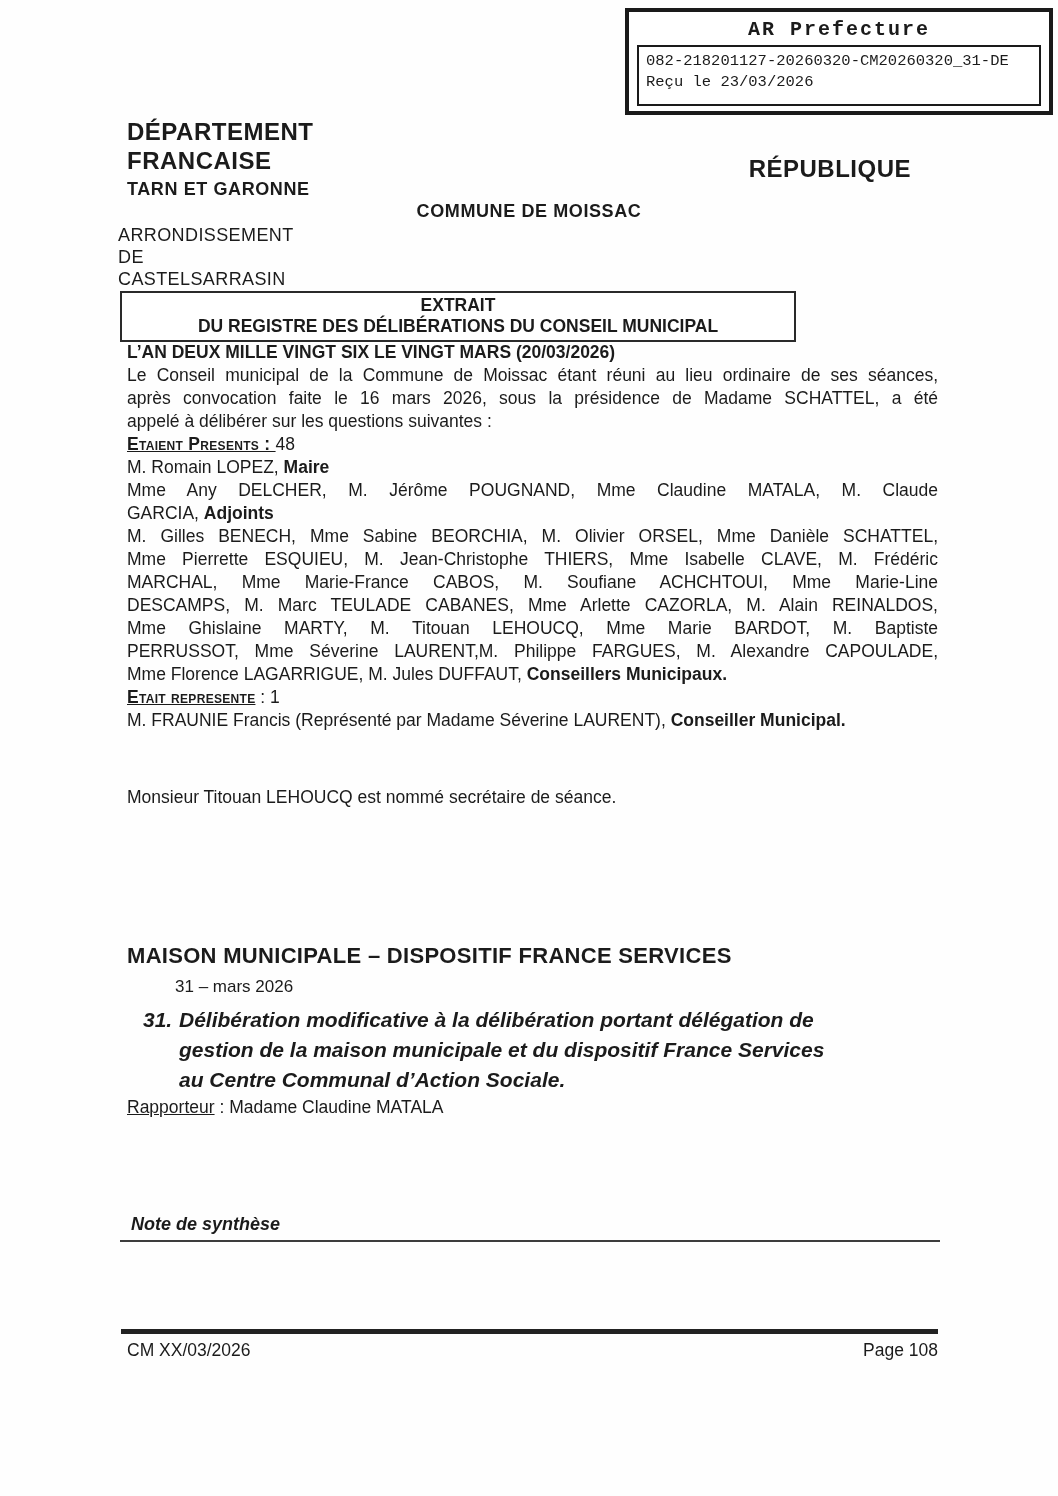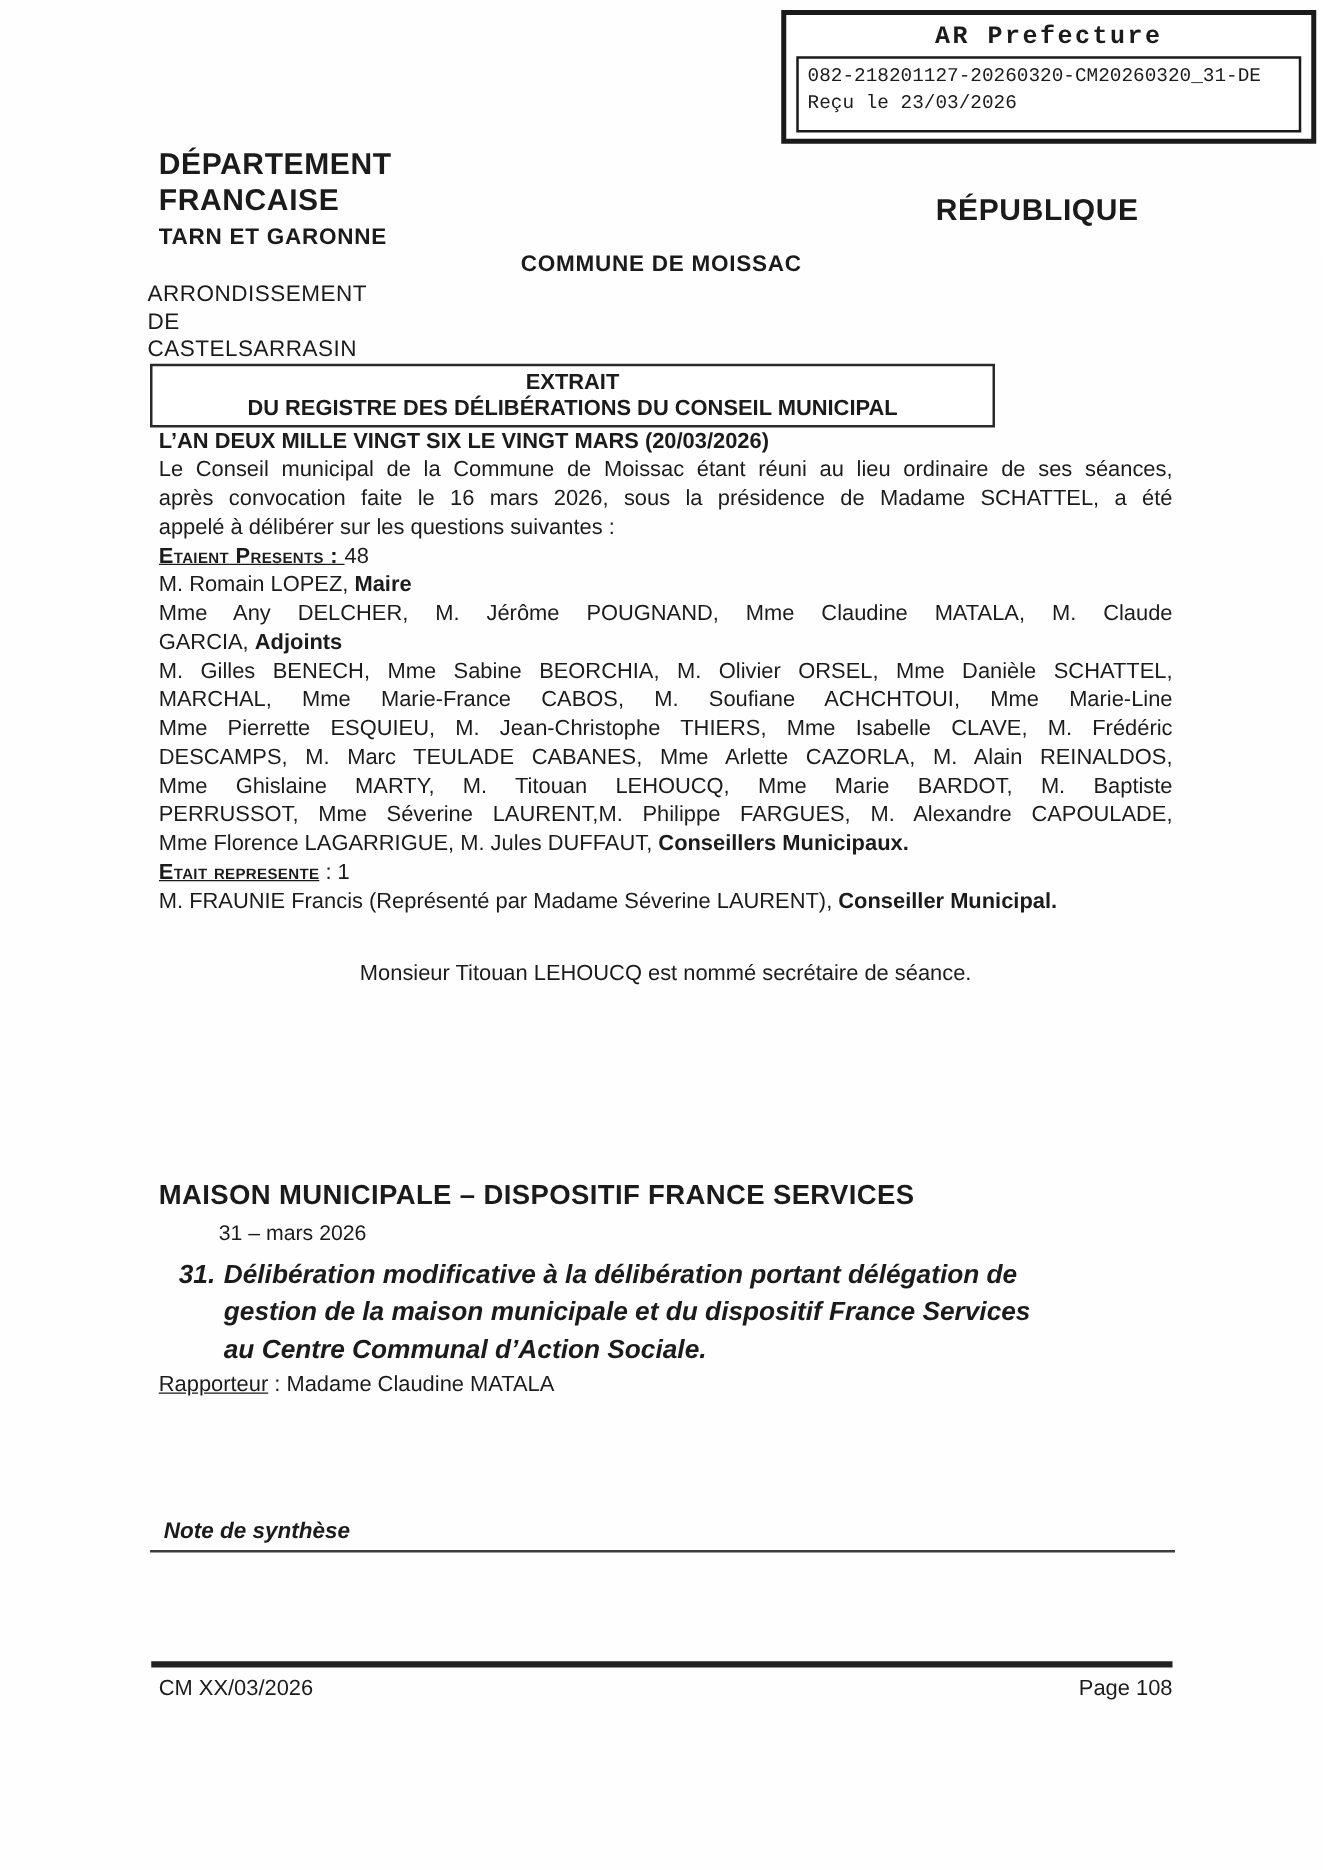--- a/index.html
+++ b/index.html
@@ -63,21 +63,21 @@
     position: absolute; left: 127px; top: 341px; width: 811px;
     font-size: 17.5px; line-height: 23px;
   }
   .ln { height: 23px; overflow: hidden; white-space: nowrap; }
   .jl { text-align: justify; text-align-last: justify; white-space: normal; }
   .b { font-weight: 700; }
   .lbl {
     font-variant: small-caps; font-weight: 700;
     text-decoration: underline; letter-spacing: 0.3px;
   }
-  .secretary { margin-top: 35px; height: 23px; text-align: center; }
+  .secretary { margin-top: 54px; height: 23px; }
 
   
   .sec-title {
     position: absolute; left: 127px; top: 943px;
     font-size: 22px; font-weight: 700; letter-spacing: 0.3px;
   }
   .sec-date { position: absolute; left: 127px; top: 977px; font-size: 17px; margin-left: 48px; }
   .item {
     position: absolute; left: 143px; top: 1005px; width: 795px;
     display: flex; font-size: 21px; font-weight: 700; font-style: italic;
@@ -149,22 +149,22 @@
     <div class="ln">
       <span>M. Romain LOPEZ, </span><span class="b">Maire</span>
     </div>
 
     <div class="ln jl">Mme Any DELCHER, M. Jérôme POUGNAND, Mme Claudine MATALA, M. Claude</div>
     <div class="ln">
       <span>GARCIA, </span><span class="b">Adjoints</span>
     </div>
 
     <div class="ln jl">M. Gilles BENECH, Mme Sabine BEORCHIA, M. Olivier ORSEL, Mme Danièle SCHATTEL,</div>
+    <div class="ln jl">Mme Pierrette ESQUIEU, M. Jean-Christophe THIERS, Mme Isabelle CLAVE, M. Frédéric</div>
     <div class="ln jl">MARCHAL, Mme Marie-France CABOS, M. Soufiane ACHCHTOUI, Mme Marie-Line</div>
-    <div class="ln jl">Mme Pierrette ESQUIEU, M. Jean-Christophe THIERS, Mme Isabelle CLAVE, M. Frédéric</div>
     <div class="ln jl">DESCAMPS, M. Marc TEULADE CABANES, Mme Arlette CAZORLA, M. Alain REINALDOS,</div>
     <div class="ln jl">Mme Ghislaine MARTY, M. Titouan LEHOUCQ, Mme Marie BARDOT, M. Baptiste</div>
     <div class="ln jl">PERRUSSOT, Mme Séverine LAURENT,M. Philippe FARGUES, M. Alexandre CAPOULADE,</div>
     <div class="ln">
       <span>Mme Florence LAGARRIGUE, M. Jules DUFFAUT, </span><span class="b">Conseillers Municipaux.</span>
     </div>
 
     <div class="ln">
       <span class="lbl">Etait represente</span><span> : </span><span>1</span>
     </div>

